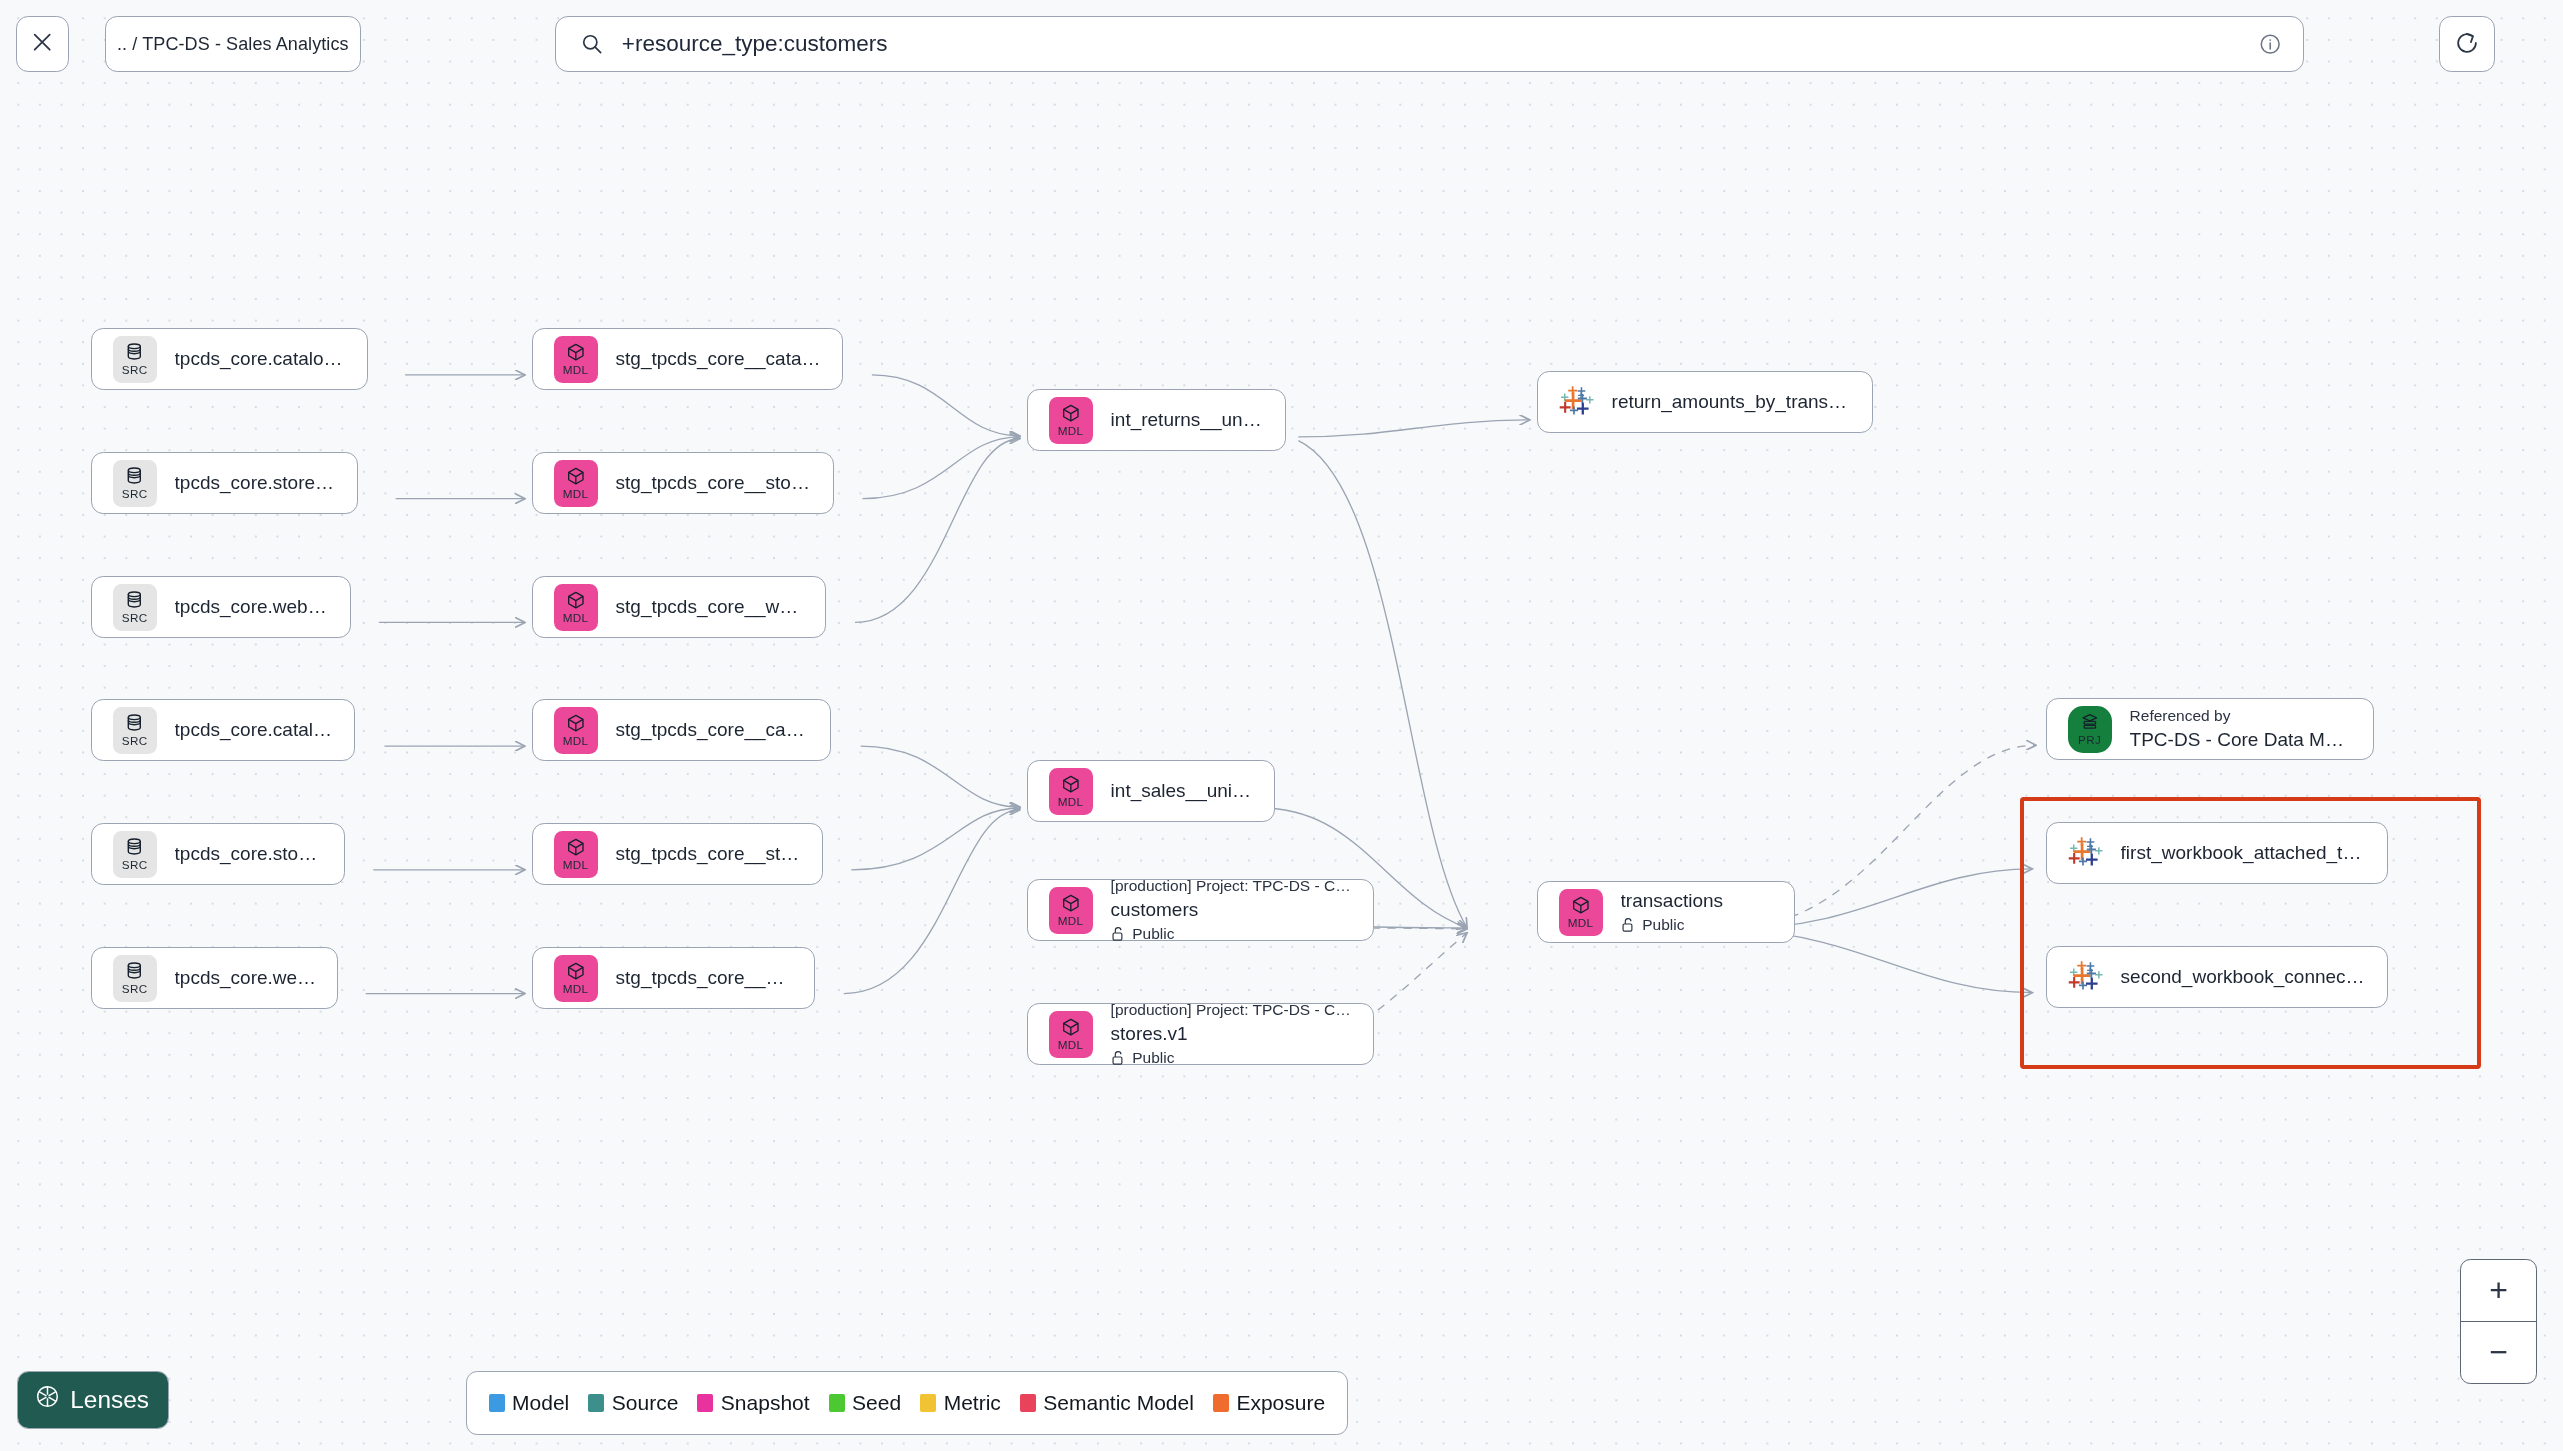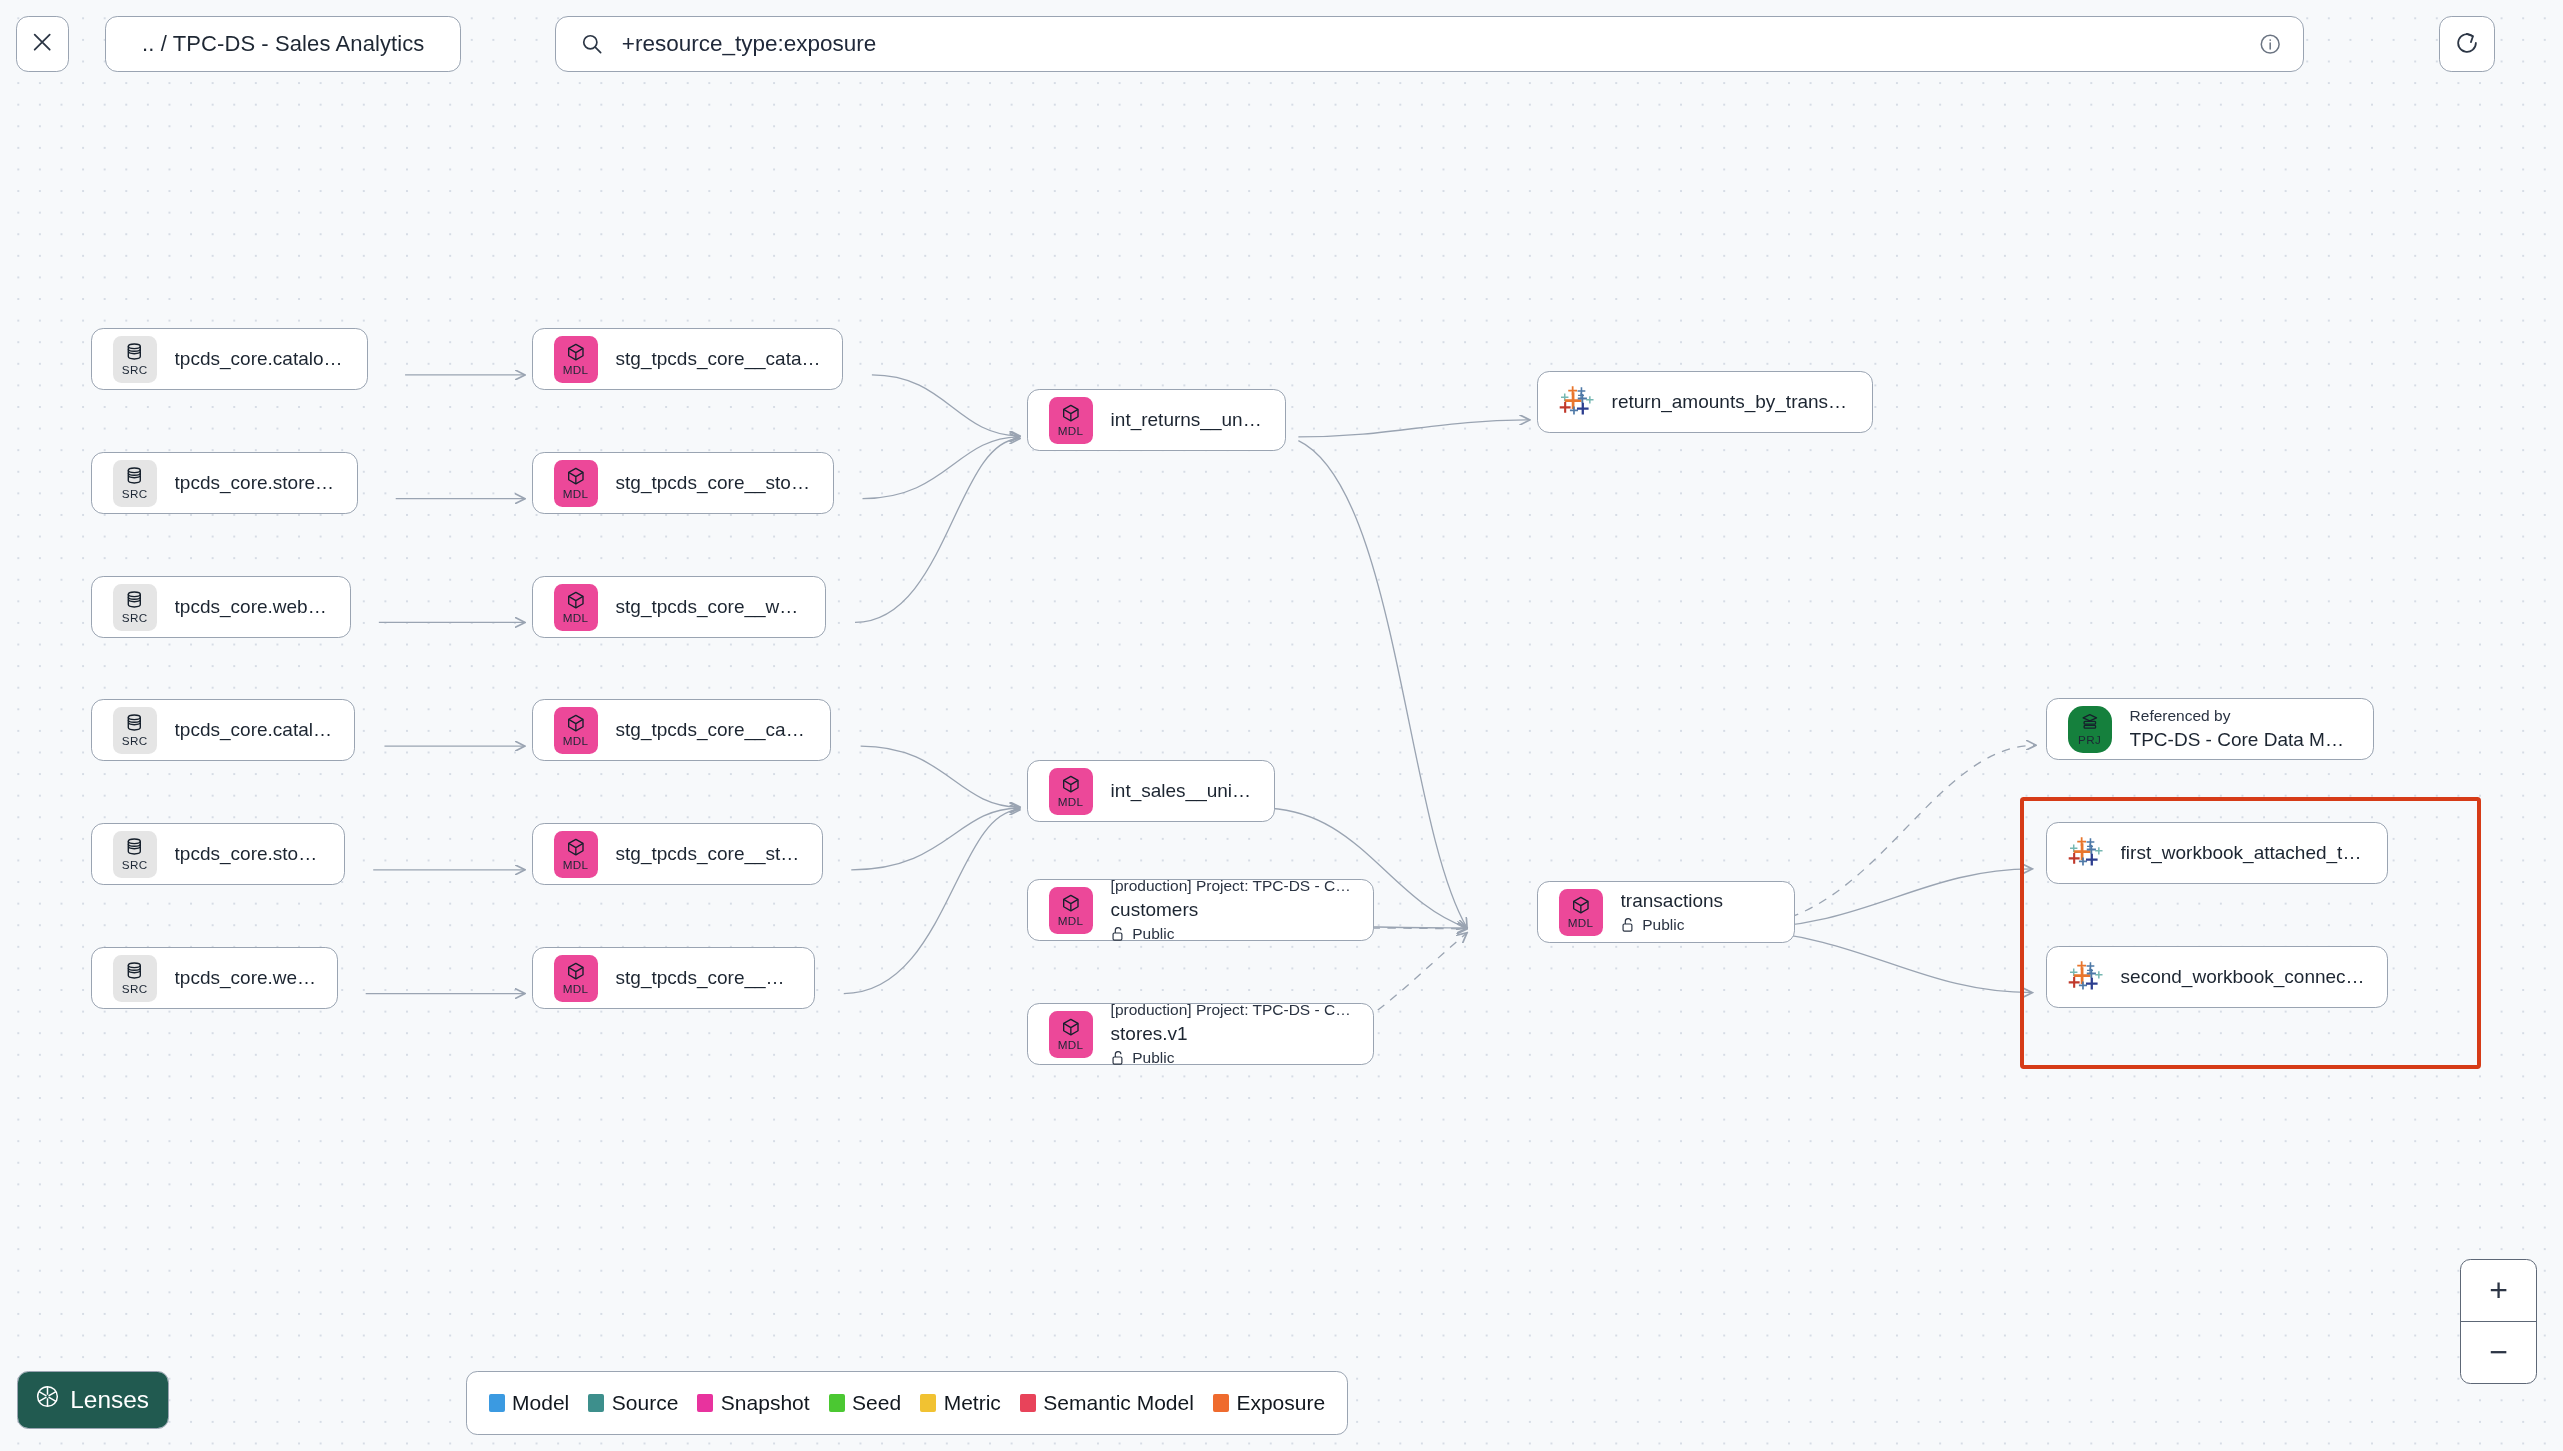--- a/index.html
+++ b/index.html
@@ -27,22 +27,22 @@
   .tb-btn {
     position: absolute;
     background: #ffffff;
     border: 1.5px solid #9aa4b2;
     border-radius: 12.2px;
     display: flex; align-items: center; justify-content: center;
     color: #2c3645;
   }
   #close-btn { left: 16px; top: 16px; width: 53px; height: 56px; }
   #breadcrumb-btn {
-    left: 105px; top: 16px; height: 56px; padding: 0 36px;
-    font-size: 22px; color: #1e2733; letter-spacing: 0.1px;
+    left: 105px; top: 16px; height: 56px; padding: 0 11px;
+    font-size: 18px; color: #1e2733; letter-spacing: 0.1px;
     justify-content: center; white-space: nowrap;
   }
   #search-box {
     left: 555px; top: 16px; width: 1749px; height: 56px;
     border-radius: 13px; justify-content: flex-start; padding: 0 20.6px 0 24.4px;
   }
   #search-box .s-icon { flex: 0 0 auto; margin-right: 17px; display:flex; align-items:center; }
   #search-text { font-size: 22.5px; color: #20293a; flex: 1 1 auto; white-space: nowrap; overflow: hidden; }
   #info-icon-wrap { flex: 0 0 auto; display: flex; align-items: center; }
   #refresh-btn { left: 2439px; top: 16px; width: 56px; height: 56px; }
@@ -505,21 +505,21 @@
       <span>.. / TPC-DS - Sales Analytics</span>
     </div>
 
     <div class="tb-btn" id="search-box">
       <span class="s-icon">
         <svg width="24.4" height="24.4" viewBox="0 0 26 26" fill="none" stroke="#2c3645" stroke-width="1.8">
           <circle cx="11" cy="11" r="7"></circle>
           <path d="M16.2 16.2 L22 22" stroke-linecap="round"></path>
         </svg>
       </span>
-      <span id="search-text">+resource_type:exposure</span>
+      <span id="search-text">+resource_type:customers</span>
       <span id="info-icon-wrap">
         <svg width="24.4" height="24.4" viewBox="0 0 26 26" fill="none" stroke="#6b7482" stroke-width="1.6">
           <circle cx="13" cy="13" r="9.5"></circle>
           <circle cx="13" cy="8.6" r="0.9" fill="#6b7482" stroke="none"></circle>
           <path d="M13 11.8 L13 18" stroke-linecap="round"></path>
         </svg>
       </span>
     </div>
 
     <div class="tb-btn" id="refresh-btn">

